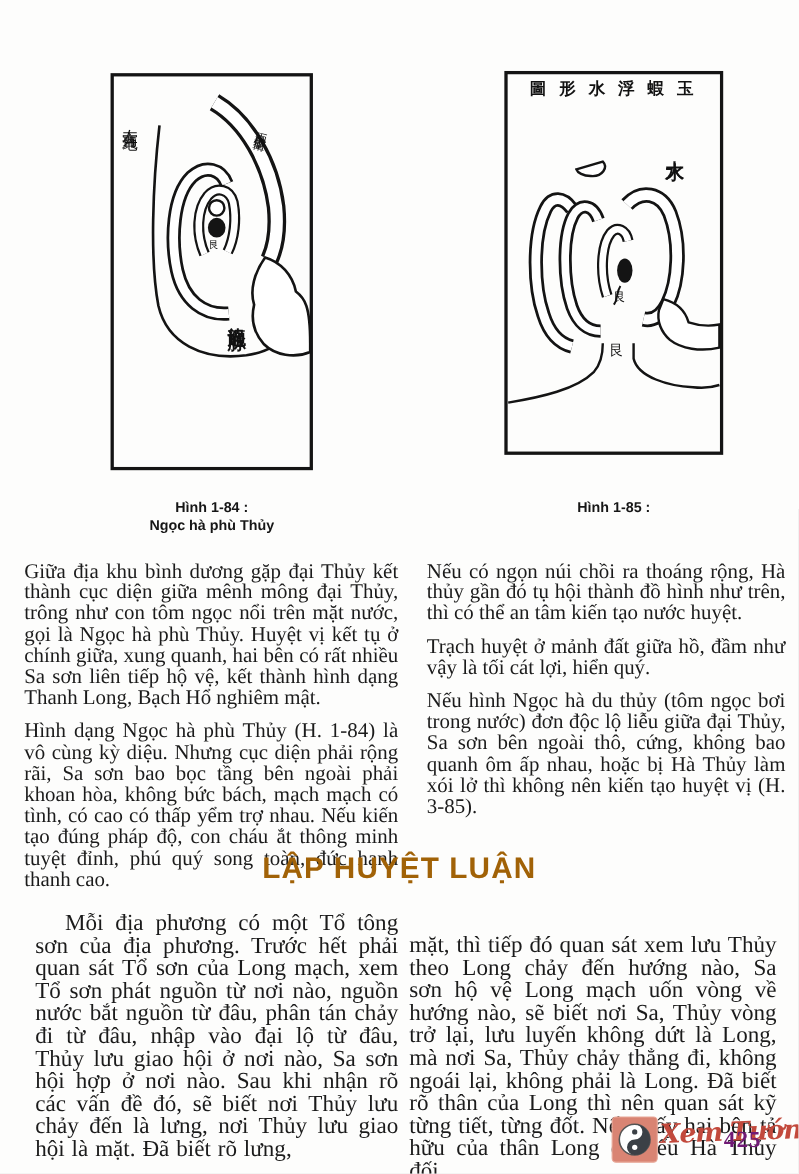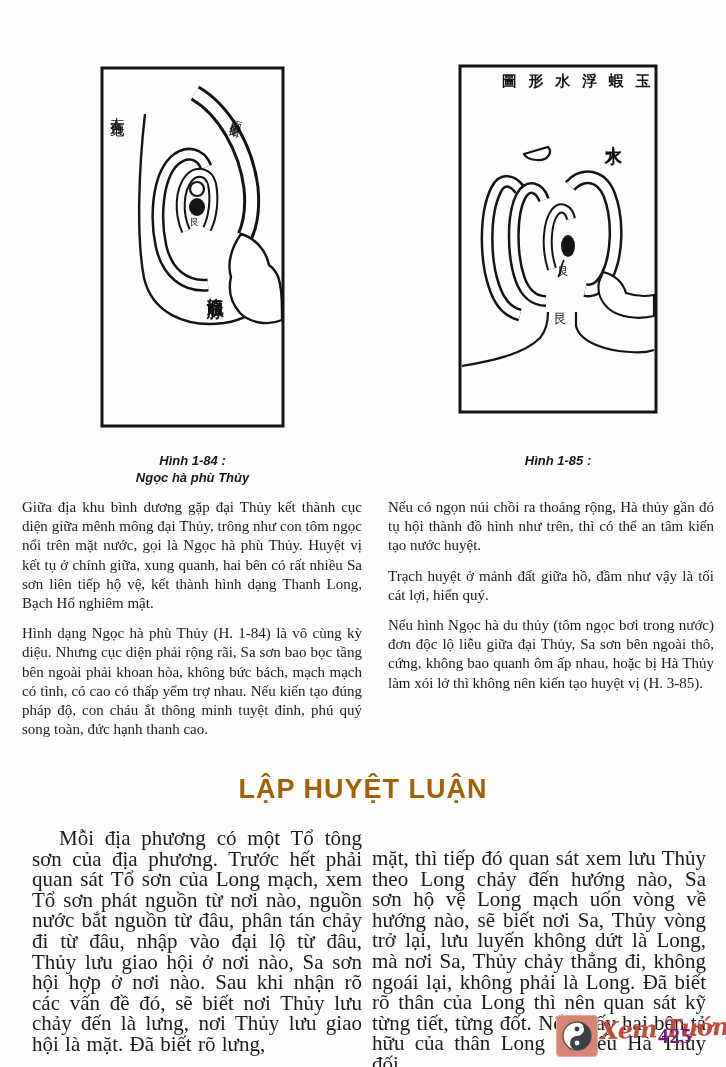--- a/index.html
+++ b/index.html
@@ -9,25 +9,25 @@
     font-family:"Liberation Serif", serif;color:#1b1b1b;
   }
   
   .fig{position:absolute;}
   .fig svg{position:absolute;left:0;top:0;}
   .fig-label{position:absolute;color:#111;line-height:1.05;}
   .v-text{writing-mode:vertical-rl;text-orientation:upright;letter-spacing:2px;}
   .caption{
     position:absolute;text-align:center;
     font-family:"Liberation Sans", sans-serif;font-weight:bold;
-    font-size:13px;line-height:17px;color:#161616;font-style:italic;
+    font-size:13px;line-height:17px;color:#161616;
   }
   
   .col{position:absolute;text-align:justify;}
-  .upper{font-size:15px;line-height:19.2px;}
+  .upper{font-size:19px;line-height:19.2px;margin-top:12px;}
   .upper p{margin:0 0 11px 0;}
   .heading{
     position:absolute;left:0;top:774px;width:726px;text-align:center;
     font-family:"Liberation Sans", sans-serif;font-weight:bold;
     font-size:27px;letter-spacing:1px;color:#a16207;
   }
   .lower{font-size:21px;line-height:20.6px;word-spacing:1px;}
   .lower p{margin:0;}
   .indent{text-indent:27px;}
   
@@ -99,21 +99,21 @@
       <path d="M112,122 C125,108 143,111 151,130 C161,156 159,192 149,212 C144,222 136,228 127,226" fill="none" stroke="#ffffff" stroke-width="9"></path>
 
       <path d="M145,208 C157,211 165,219 168,229 C177,232 186,233 196,231 L196,252 C179,256 161,253 151,245 C143,238 139,228 141,218 Z" fill="#ffffff" stroke="#141414" stroke-width="2.2"></path>
 
       <path d="M4,302 C34,297 66,290 82,274 C88,267 90,258 90,248" fill="none" stroke="#141414" stroke-width="2.2"></path>
       <path d="M118,248 L118,262 C122,279 150,287 172,288 C181,289 190,288 196,286" fill="none" stroke="#141414" stroke-width="2.2"></path>
 
       <ellipse cx="110" cy="182" rx="7" ry="11" fill="#141414"></ellipse>
       <path d="M106,196 C102,202 104,208 100,213" fill="none" stroke="#141414" stroke-width="1.8"></path>
     </svg>
-    <div class="fig-label" style="left:0;top:10px;width:200px;text-align:center;font-size:15px;font-weight:bold;letter-spacing:4px;margin-left:20px;">圖 形 水 浮 蝦 玉</div>
+    <div class="fig-label" style="left:0;top:10px;width:200px;text-align:center;font-size:15px;font-weight:bold;letter-spacing:4px;">圖 形 水 浮 蝦 玉</div>
     <div class="fig-label v-text" style="left:146px;top:68px;font-size:17px;font-weight:bold;">大水</div>
     <div class="fig-label" style="left:100px;top:202px;font-size:11px;">艮</div>
     <div class="fig-label" style="left:96px;top:248px;font-size:13px;">艮</div>
   </div>
 
   <div class="caption" style="left:100px;top:452px;width:185px;">
     <div>Hình 1-84 :</div>
     <div>Ngọc hà phù Thủy</div>
   </div>
   <div class="caption" style="left:458px;top:452px;width:200px;">

